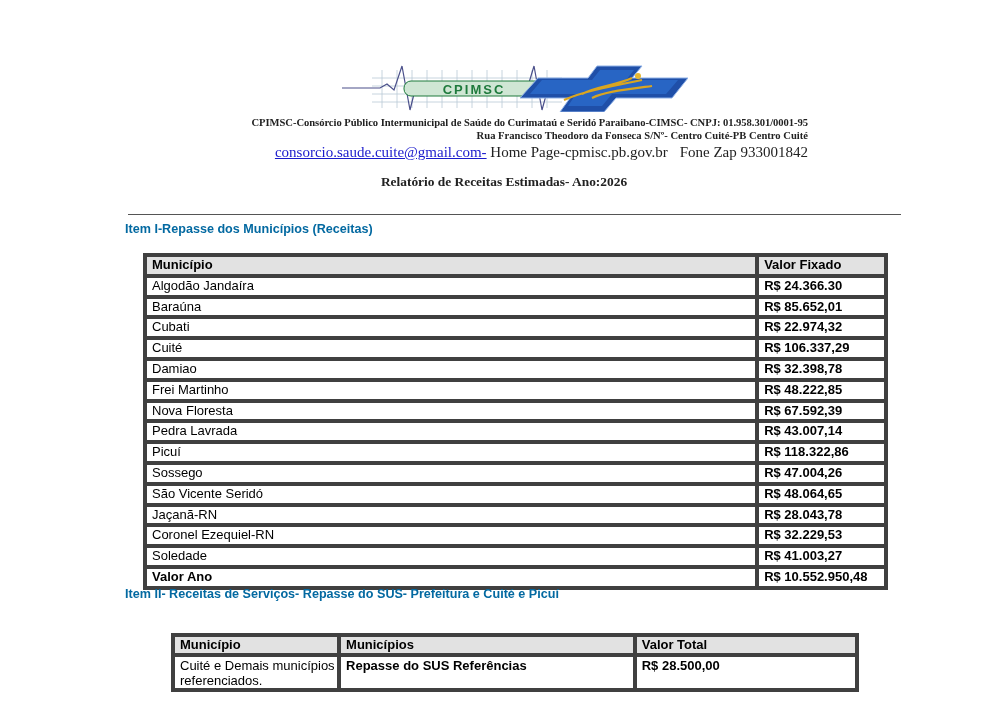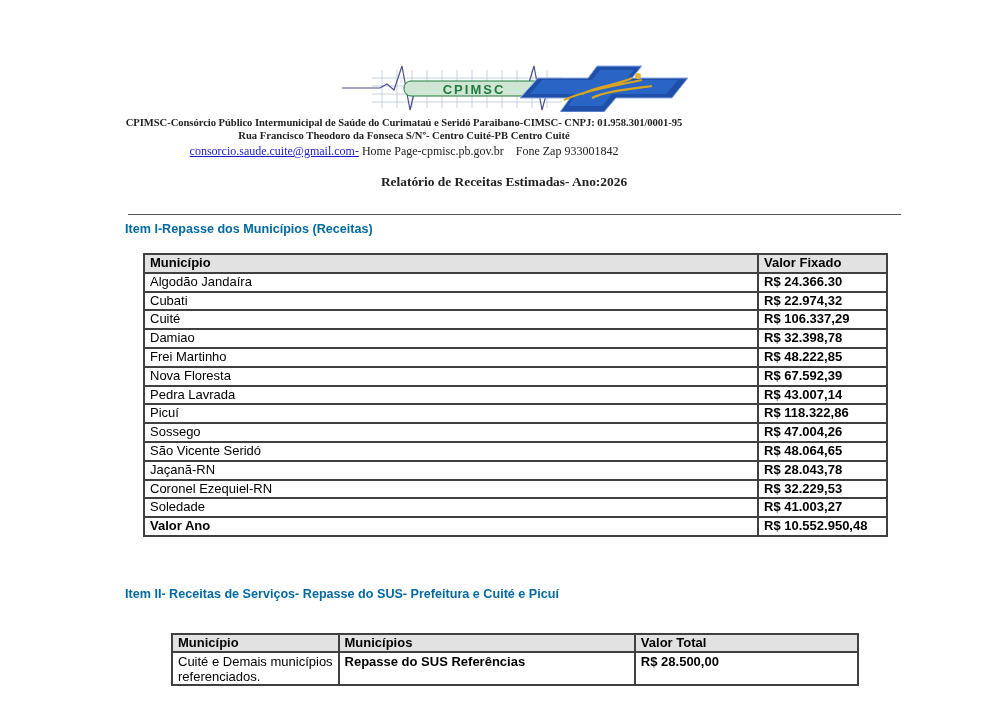--- a/index.html
+++ b/index.html
@@ -23,38 +23,38 @@
       width: 346px;
       height: 48px;
     }
     .logo svg { width: 100%; height: 100%; display: block; }
 
     
     .letterhead {
       position: absolute;
       left: 0;
       width: 808px;
-      text-align: center;
+      text-align: right;
       font-family: "Liberation Serif", "DejaVu Serif", serif;
       color: #222;
     }
     .lh-line1 {
       top: 117px;
       font-size: 10.6px;
       font-weight: bold;
       letter-spacing: -0.05px;
     }
     .lh-line2 {
       top: 130px;
       font-size: 10.6px;
       font-weight: bold;
     }
     .lh-line3 {
       top: 144px;
-      font-size: 12px;
+      font-size: 15px;
     }
     .lh-line3 a {
       color: #1a1acc;
       text-decoration: underline;
     }
     .lh-line3 .sep { display: inline-block; width: 12px; }
 
     .report-title {
       position: absolute;
       left: 4px;
@@ -87,21 +87,21 @@
     .sec2 { top: 587px; }
 
     
     table.grid {
       position: absolute;
       border-collapse: collapse;
       font-size: 13px;
       line-height: 1;
     }
     table.grid td, table.grid th {
-      border: 2px solid #404040;
+      border: 4px solid #404040;
       padding: 0 0 0 5px;
       text-align: left;
       vertical-align: top;
       white-space: nowrap;
     }
     table.grid th {
       background: #e2e2e2;
       font-weight: bold;
     }
 
@@ -201,20 +201,24 @@
       <th>Município</th>
       <th>Valor Fixado</th>
     </tr>
   </thead>
   <tbody id="municipios-body">
       <tr>
         <td>Algodão Jandaíra</td>
         <td class="val">R$ 24.366.30</td>
       </tr>
       <tr>
+        <td>Baraúna</td>
+        <td class="val">R$ 85.652,01</td>
+      </tr>
+      <tr>
         <td>Cubati</td>
         <td class="val">R$ 22.974,32</td>
       </tr>
       <tr>
         <td>Cuité</td>
         <td class="val">R$ 106.337,29</td>
       </tr>
       <tr>
         <td>Damiao</td>
         <td class="val">R$ 32.398,78</td>

